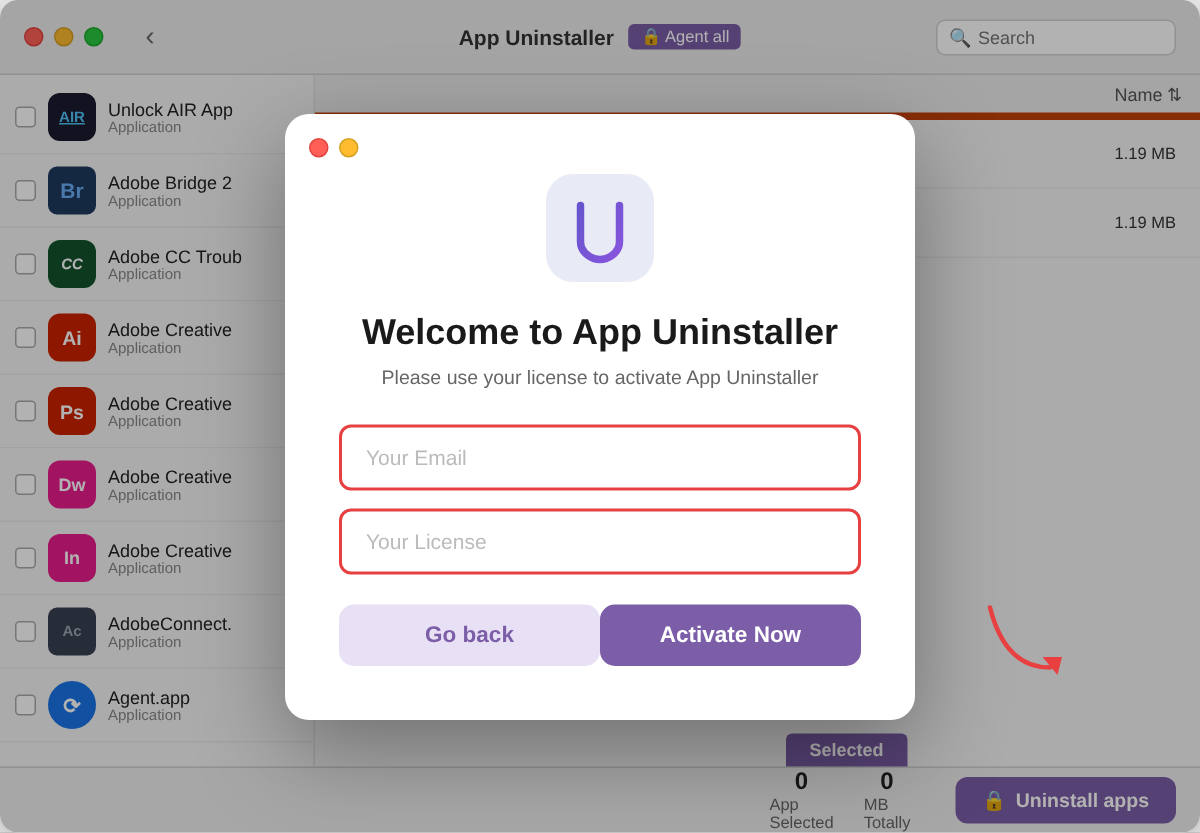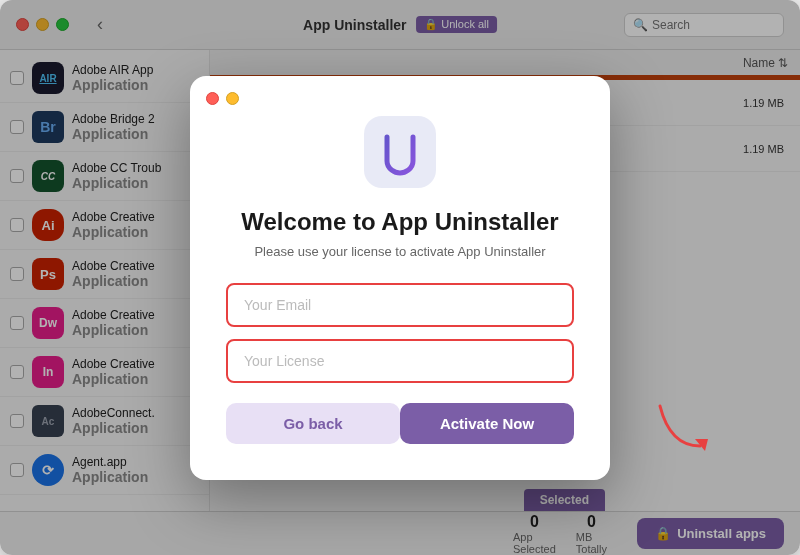--- a/index.html
+++ b/index.html
@@ -165,23 +165,22 @@
     .app-name {
       font-size: 12px;
       font-weight: 500;
       color: #222;
       white-space: nowrap;
       overflow: hidden;
       text-overflow: ellipsis;
       max-width: 110px;
     }
     .app-type {
-      font-size: 14px;
+      font-size: 10px;
       color: #888;
-      font-weight: bold;
     }
 
     
     .right-panel {
       flex: 1;
       padding-top: 30px;
       background: #f5f5f5;
       position: relative;
     }
 
@@ -382,37 +381,37 @@
 
   <div class="title-bar">
     <div class="traffic-lights">
       <div class="traffic-light tl-close"></div>
       <div class="traffic-light tl-min"></div>
       <div class="traffic-light tl-max"></div>
     </div>
     <button class="back-btn">‹</button>
     <div class="title-center">
       <span class="title-text">App Uninstaller</span>
-      <span class="unlock-badge">🔒 Unlock all</span>
+      <span class="unlock-badge">🔒 Agent all</span>
     </div>
     <div class="search-bar">
       <span class="search-icon-char">🔍</span>
       <input type="text" placeholder="Search" style="">
     </div>
   </div>
 
   <div class="content-area">
 
     <div class="sidebar">
 
       <div class="app-list-item">
         <div class="app-checkbox"></div>
         <div class="app-icon icon-air">AIR</div>
         <div class="app-info">
-          <div class="app-name">Adobe AIR App</div>
+          <div class="app-name">Unlock AIR App</div>
           <div class="app-type">Application</div>
         </div>
       </div>
 
       <div class="app-list-item">
         <div class="app-checkbox"></div>
         <div class="app-icon icon-br">Br</div>
         <div class="app-info">
           <div class="app-name">Adobe Bridge 2</div>
           <div class="app-type">Application</div>
@@ -423,21 +422,21 @@
         <div class="app-checkbox"></div>
         <div class="app-icon icon-cc">CC</div>
         <div class="app-info">
           <div class="app-name">Adobe CC Troub</div>
           <div class="app-type">Application</div>
         </div>
       </div>
 
       <div class="app-list-item">
         <div class="app-checkbox"></div>
-        <div class="app-icon icon-creative-red" style="font-size:13px;border-radius:13px;">Ai</div>
+        <div class="app-icon icon-creative-red" style="font-size:13px;">Ai</div>
         <div class="app-info">
           <div class="app-name">Adobe Creative</div>
           <div class="app-type">Application</div>
         </div>
       </div>
 
       <div class="app-list-item">
         <div class="app-checkbox"></div>
         <div class="app-icon icon-creative-red" style="font-size:13px;">Ps</div>
         <div class="app-info">

